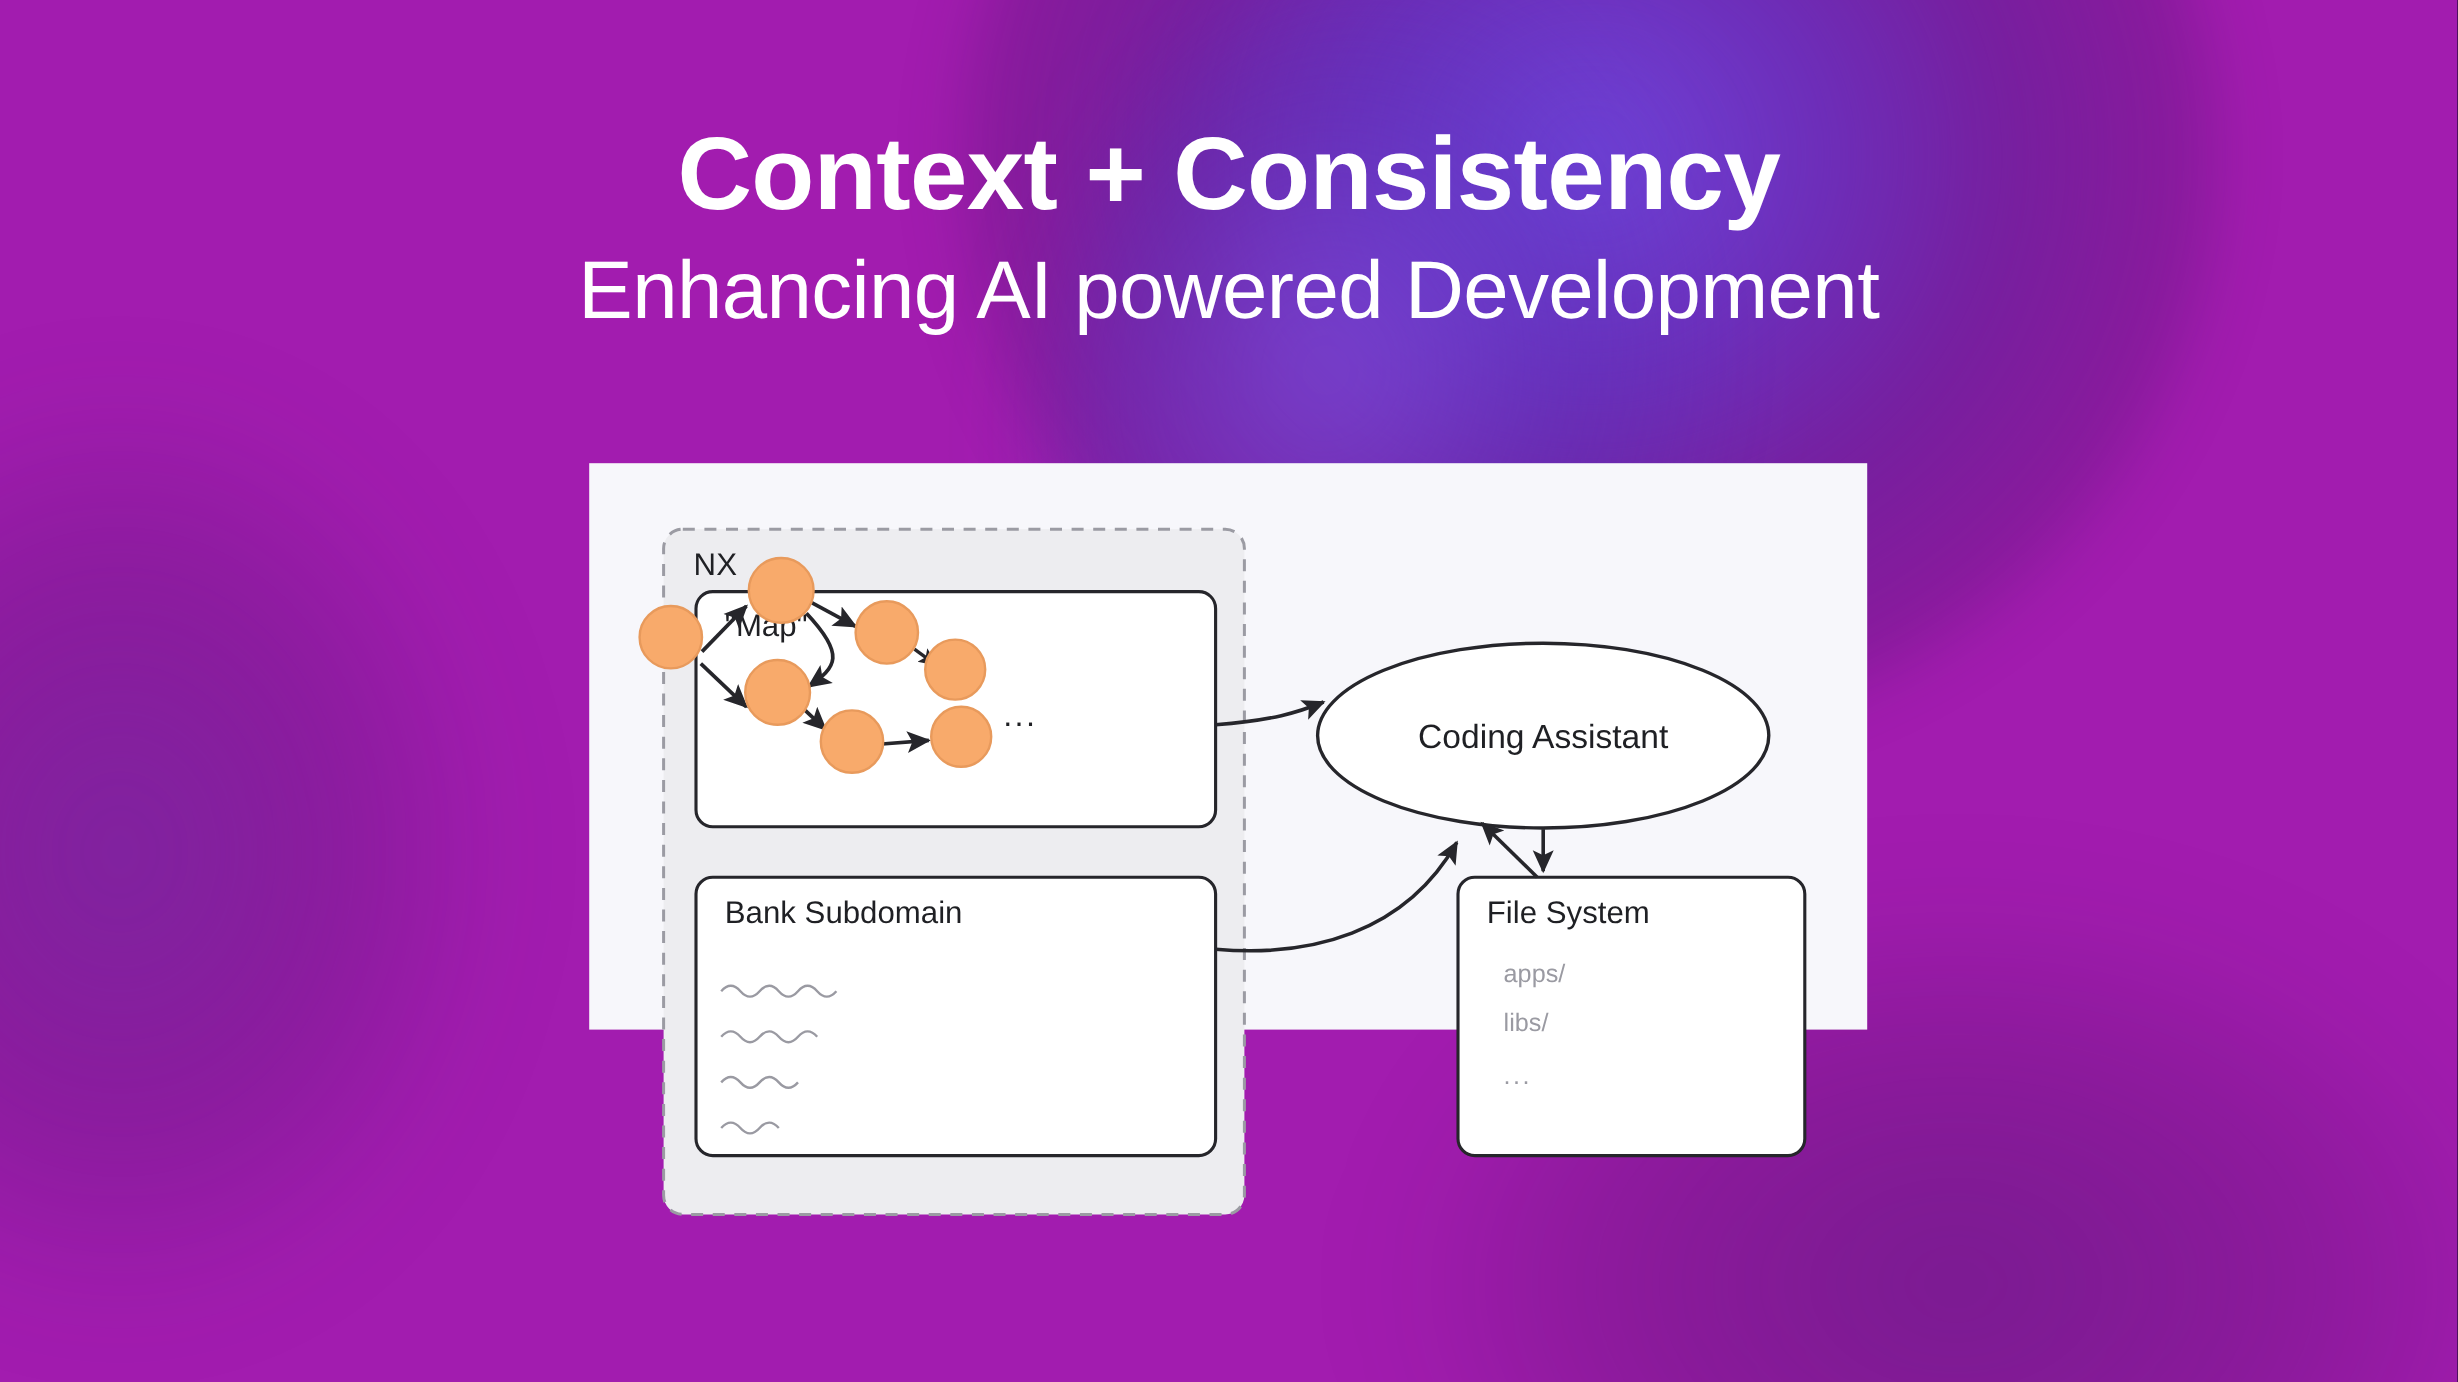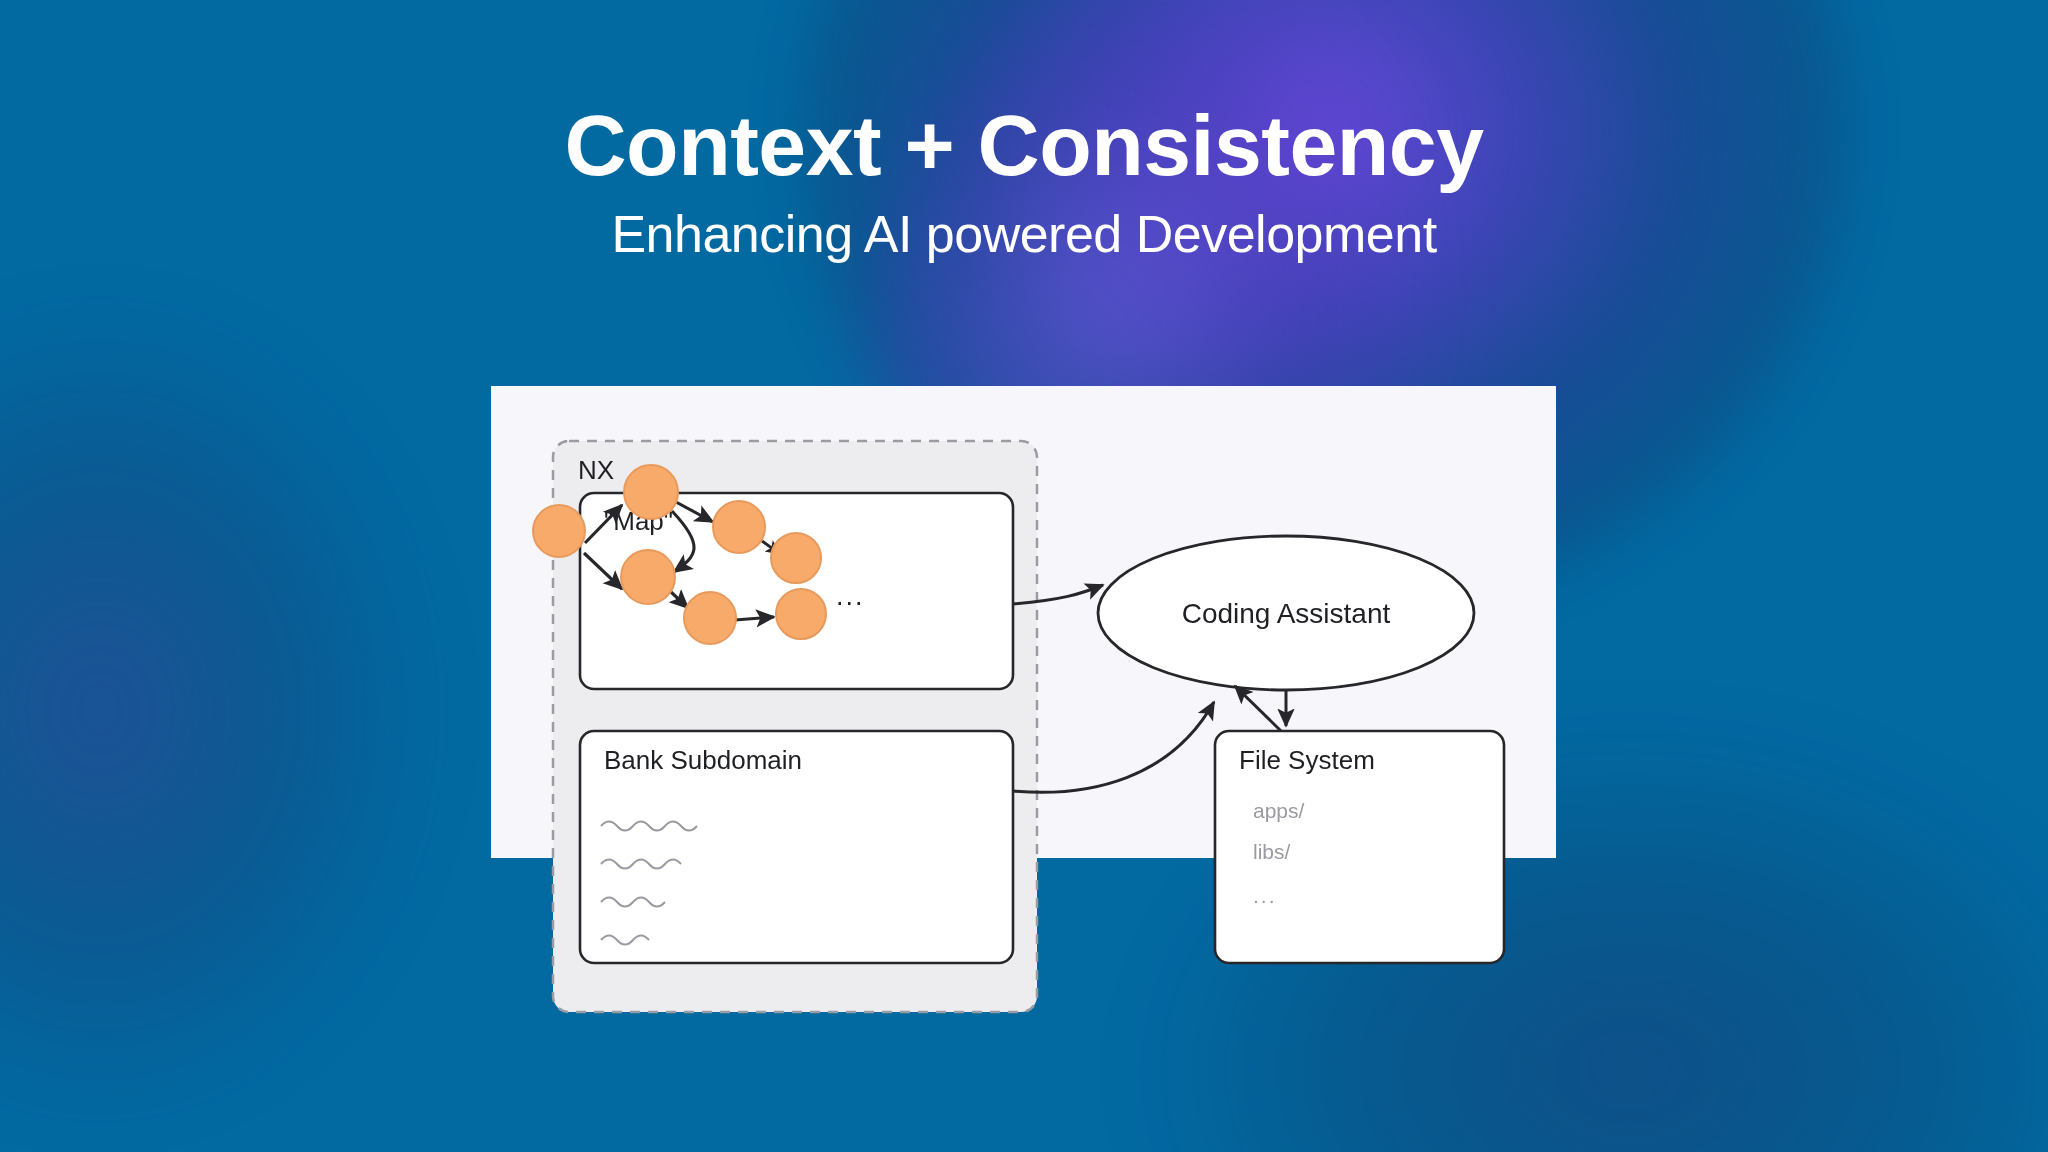--- a/index.html
+++ b/index.html
@@ -6,21 +6,21 @@
   html, body {
     width:2048px; height:1152px;
     overflow:hidden;
     background:#080a1c;
     font-family:"Liberation Sans", sans-serif;
   }
 
   #slide {
     position:relative;
     width:2048px; height:1152px;
-    background:#0369a1;
+    background:#a21caf;
     overflow:hidden;
   }
 
   
   .glow { position:absolute; border-radius:50%; pointer-events:none; }
 
   .glow-main {
     width:1050px; height:980px;
     left:800px; top:-360px;
     background:radial-gradient(ellipse at 50% 50%,
@@ -65,21 +65,21 @@
   #title {
     margin-top:100px;
     font-size:86px;
     font-weight:700;
     color:#ffffff;
     letter-spacing:-0.5px;
     line-height:1.05;
   }
   #subtitle {
     margin-top:16px;
-    font-size:52px;
+    font-size:68px;
     font-weight:400;
     color:#ffffff;
     letter-spacing:-0.5px;
     line-height:1.08;
   }
 
   
   #card {
     position:absolute;
     left:491px; top:386px;

